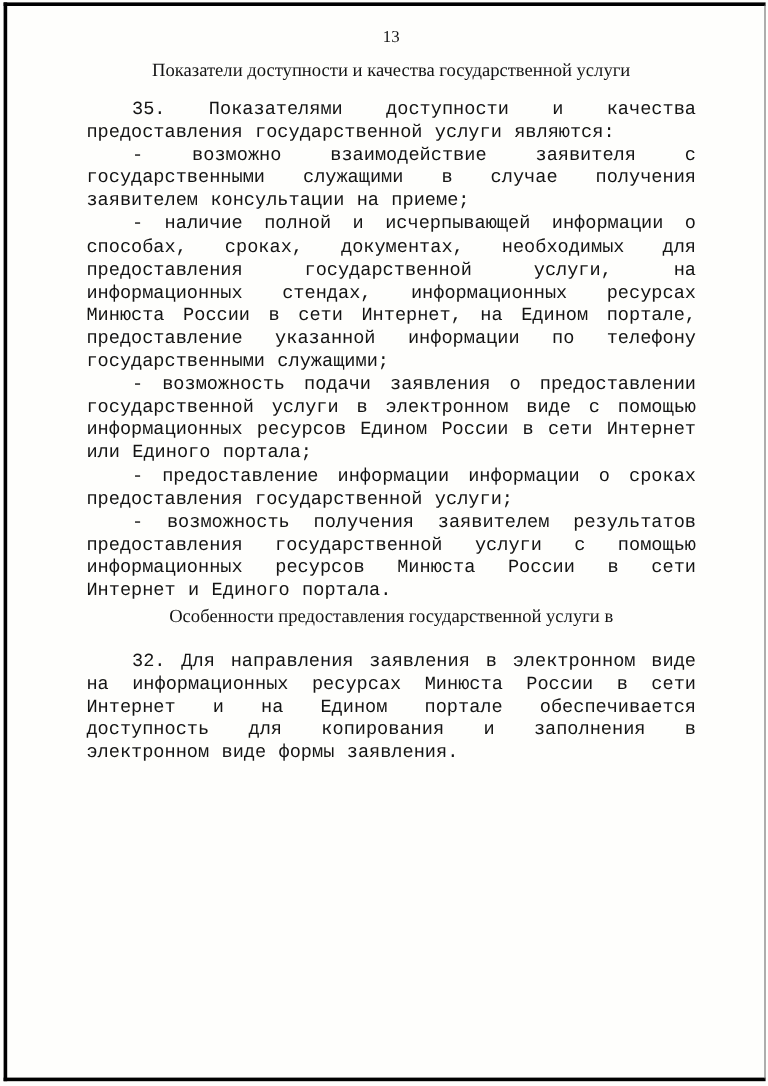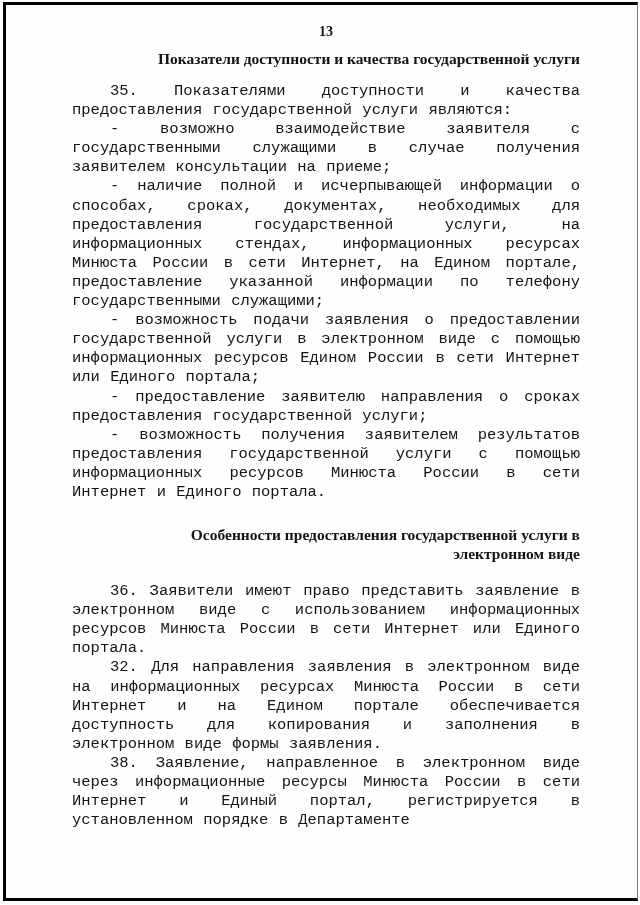--- a/index.html
+++ b/index.html
@@ -31,31 +31,30 @@
   }
   .content {
     position: relative;
     padding: 24px 60px 0 72px;
   }
   .page-number {
     text-align: center;
     font-size: 14px;
     line-height: 16px;
     margin-bottom: 9px;
-    font-weight: bold;
   }
   .heading {
     font-size: 15.5px;
-    font-weight: bold;
-    text-align: right;
+    font-weight: normal;
+    text-align: center;
     line-height: 19px;
     margin: 2px 0 14px 0;
   }
   .heading-2 {
-    margin-top: 23px;
+    margin-top: 2px;
     margin-bottom: 19px;
   }
   .heading-2 .hline { display: block; }
   .para {
     font-size: 15.5px;
     line-height: 19.1px;
     text-align: justify;
     text-indent: 38px;
     word-spacing: 1px;
     font-family: Liberation Mono, monospace;
@@ -69,26 +68,23 @@
   <div class="content">
 
     <div class="page-number">13</div>
 
     <h2 class="heading">Показатели доступности и качества государственной услуги</h2>
 
     <p class="para">35. Показателями доступности и качества предоставления государственной услуги являются:</p>
     <p class="para">- возможно взаимодействие заявителя с государственными служащими в случае получения заявителем консультации на приеме;</p>
     <p class="para">- наличие полной и исчерпывающей информации о способах, сроках, документах, необходимых для предоставления государственной услуги, на информационных стендах, информационных ресурсах Минюста России в сети Интернет, на Едином портале, предоставление указанной информации по телефону государственными служащими;</p>
     <p class="para">- возможность подачи заявления о предоставлении государственной услуги в электронном виде с помощью информационных ресурсов Едином России в сети Интернет или Единого портала;</p>
-    <p class="para">- предоставление заявителю направления о сроках предоставления государственной услуги;</p>
+    <p class="para">- предоставление информации информации о сроках предоставления государственной услуги;</p>
     <p class="para">- возможность получения заявителем результатов предоставления государственной услуги с помощью информационных ресурсов Минюста России в сети  Интернет и Единого портала.</p>
 
     <h2 class="heading heading-2">
       <span class="hline">Особенности предоставления государственной услуги в</span>
-      <span class="hline">электронном виде</span>
     </h2>
 
-    <p class="para">36. Заявители имеют право представить заявление в электронном виде с использованием информационных ресурсов Минюста России в сети Интернет или Единого портала.</p>
     <p class="para">32. Для направления заявления в электронном виде на информационных ресурсах Минюста России в сети Интернет и на Едином портале обеспечивается доступность для копирования и заполнения в электронном виде формы заявления.</p>
-    <p class="para">38. Заявление, направленное в электронном виде через информационные ресурсы Минюста России в сети Интернет и Единый портал, регистрируется в установленном порядке в Департаменте</p>
 
   </div>
 </div>
 
 </body></html>

